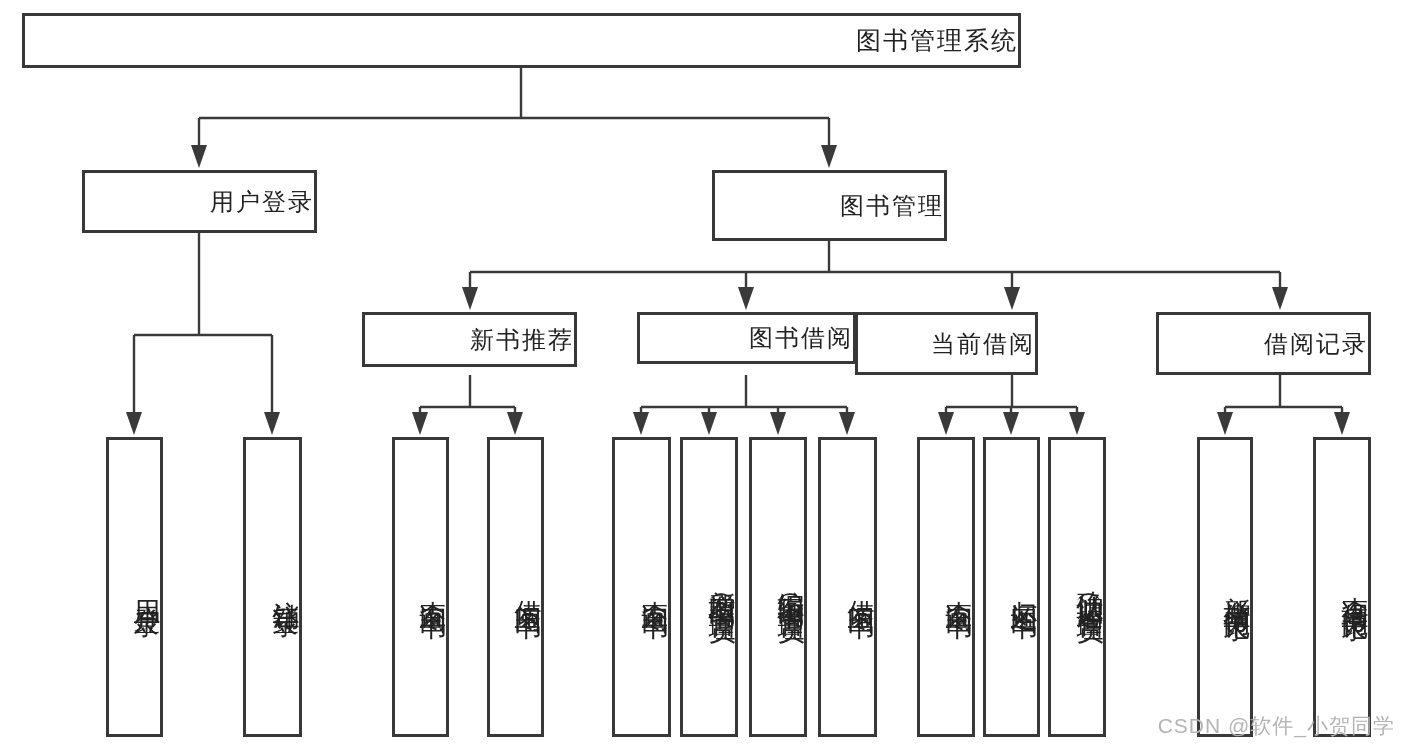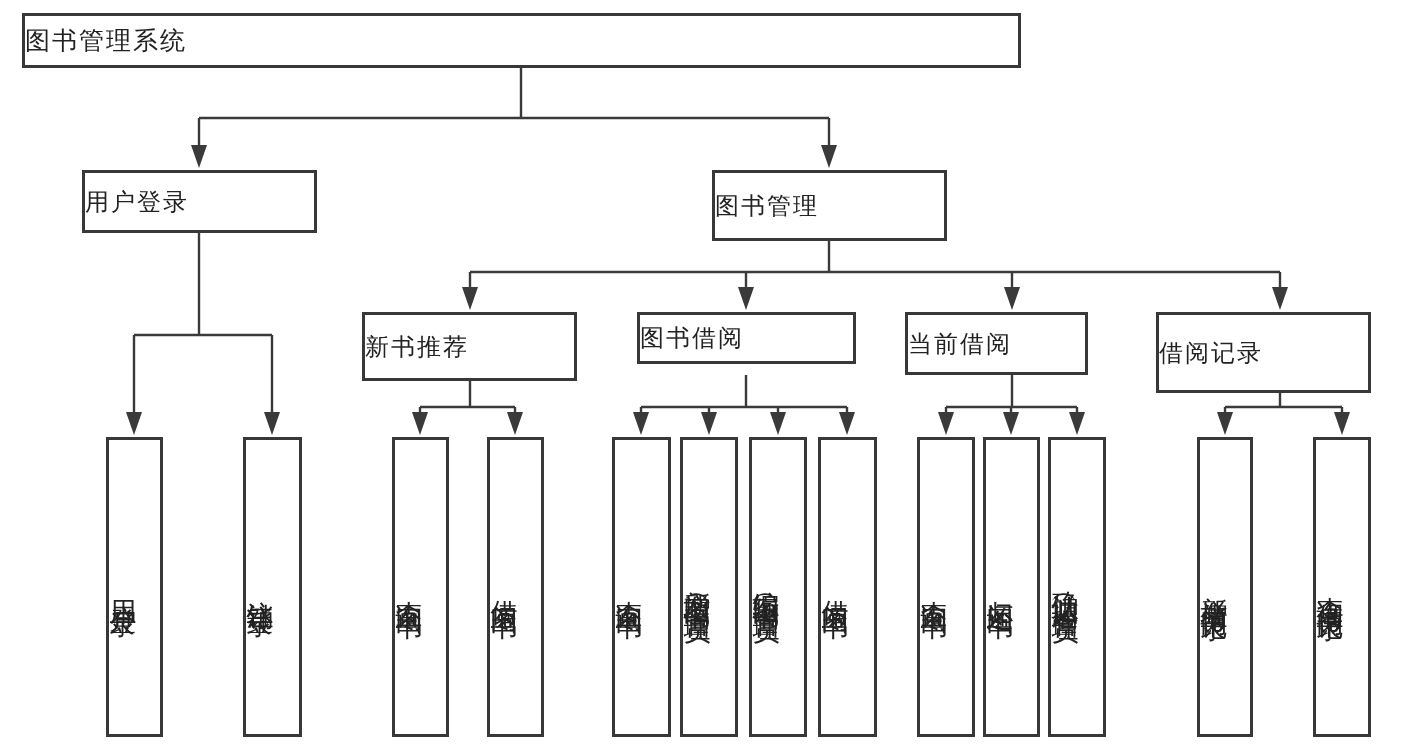--- a/index.html
+++ b/index.html
@@ -11,21 +11,21 @@
     overflow:hidden;
   }
   .wires{position:absolute;left:0;top:0;z-index:1;}
   .node{
     position:absolute;
     box-sizing:border-box;
     background:#ffffff;
     border:3px solid #383838;
     display:flex;
     align-items:center;
-    justify-content:flex-start;
+    justify-content:flex-end;
     z-index:2;
     color:#222222;
   }
   .node.h span{
     font-size:24px;
     letter-spacing:2px;
     white-space:nowrap;
     color:#222222;
   }
   .node.root span{font-size:25px;}
@@ -126,30 +126,30 @@
     <span>图书管理系统</span>
   </div>
 
   <div class="node h" style="left:82px;top:170px;width:235px;height:63px">
     <span>用户登录</span>
   </div>
   <div class="node h" style="left:712px;top:170px;width:235px;height:71px">
     <span>图书管理</span>
   </div>
 
-  <div class="node h" style="left:362px;top:312px;width:215px;height:69px">
+  <div class="node h" style="left:362px;top:312px;width:215px;height:55px">
     <span>新书推荐</span>
   </div>
   <div class="node h" style="left:637px;top:312px;width:219px;height:52px">
     <span>图书借阅</span>
   </div>
-  <div class="node h" style="left:905px;top:312px;width:183px;height:63px">
+  <div class="node h" style="left:855px;top:312px;width:183px;height:63px">
     <span>当前借阅</span>
   </div>
-  <div class="node h" style="left:1156px;top:312px;width:215px;height:81px">
+  <div class="node h" style="left:1156px;top:312px;width:215px;height:63px">
     <span>借阅记录</span>
   </div>
 
   <div class="node v" style="left:106px;top:437px;width:57px;height:300px">
     <span>用户登录</span>
   </div>
   <div class="node v" style="left:243px;top:437px;width:59px;height:300px">
     <span>注销登录</span>
   </div>
 
@@ -183,14 +183,15 @@
     <span>确认归还（管理员）</span>
   </div>
 
   <div class="node v" style="left:1197px;top:437px;width:56px;height:300px">
     <span>新增借阅记录</span>
   </div>
   <div class="node v" style="left:1313px;top:437px;width:58px;height:300px">
     <span>查询借阅记录</span>
   </div>
 
+  <div class="watermark">CSDN @软件_小贺同学</div>
 
 </div>
 
 </body></html>

